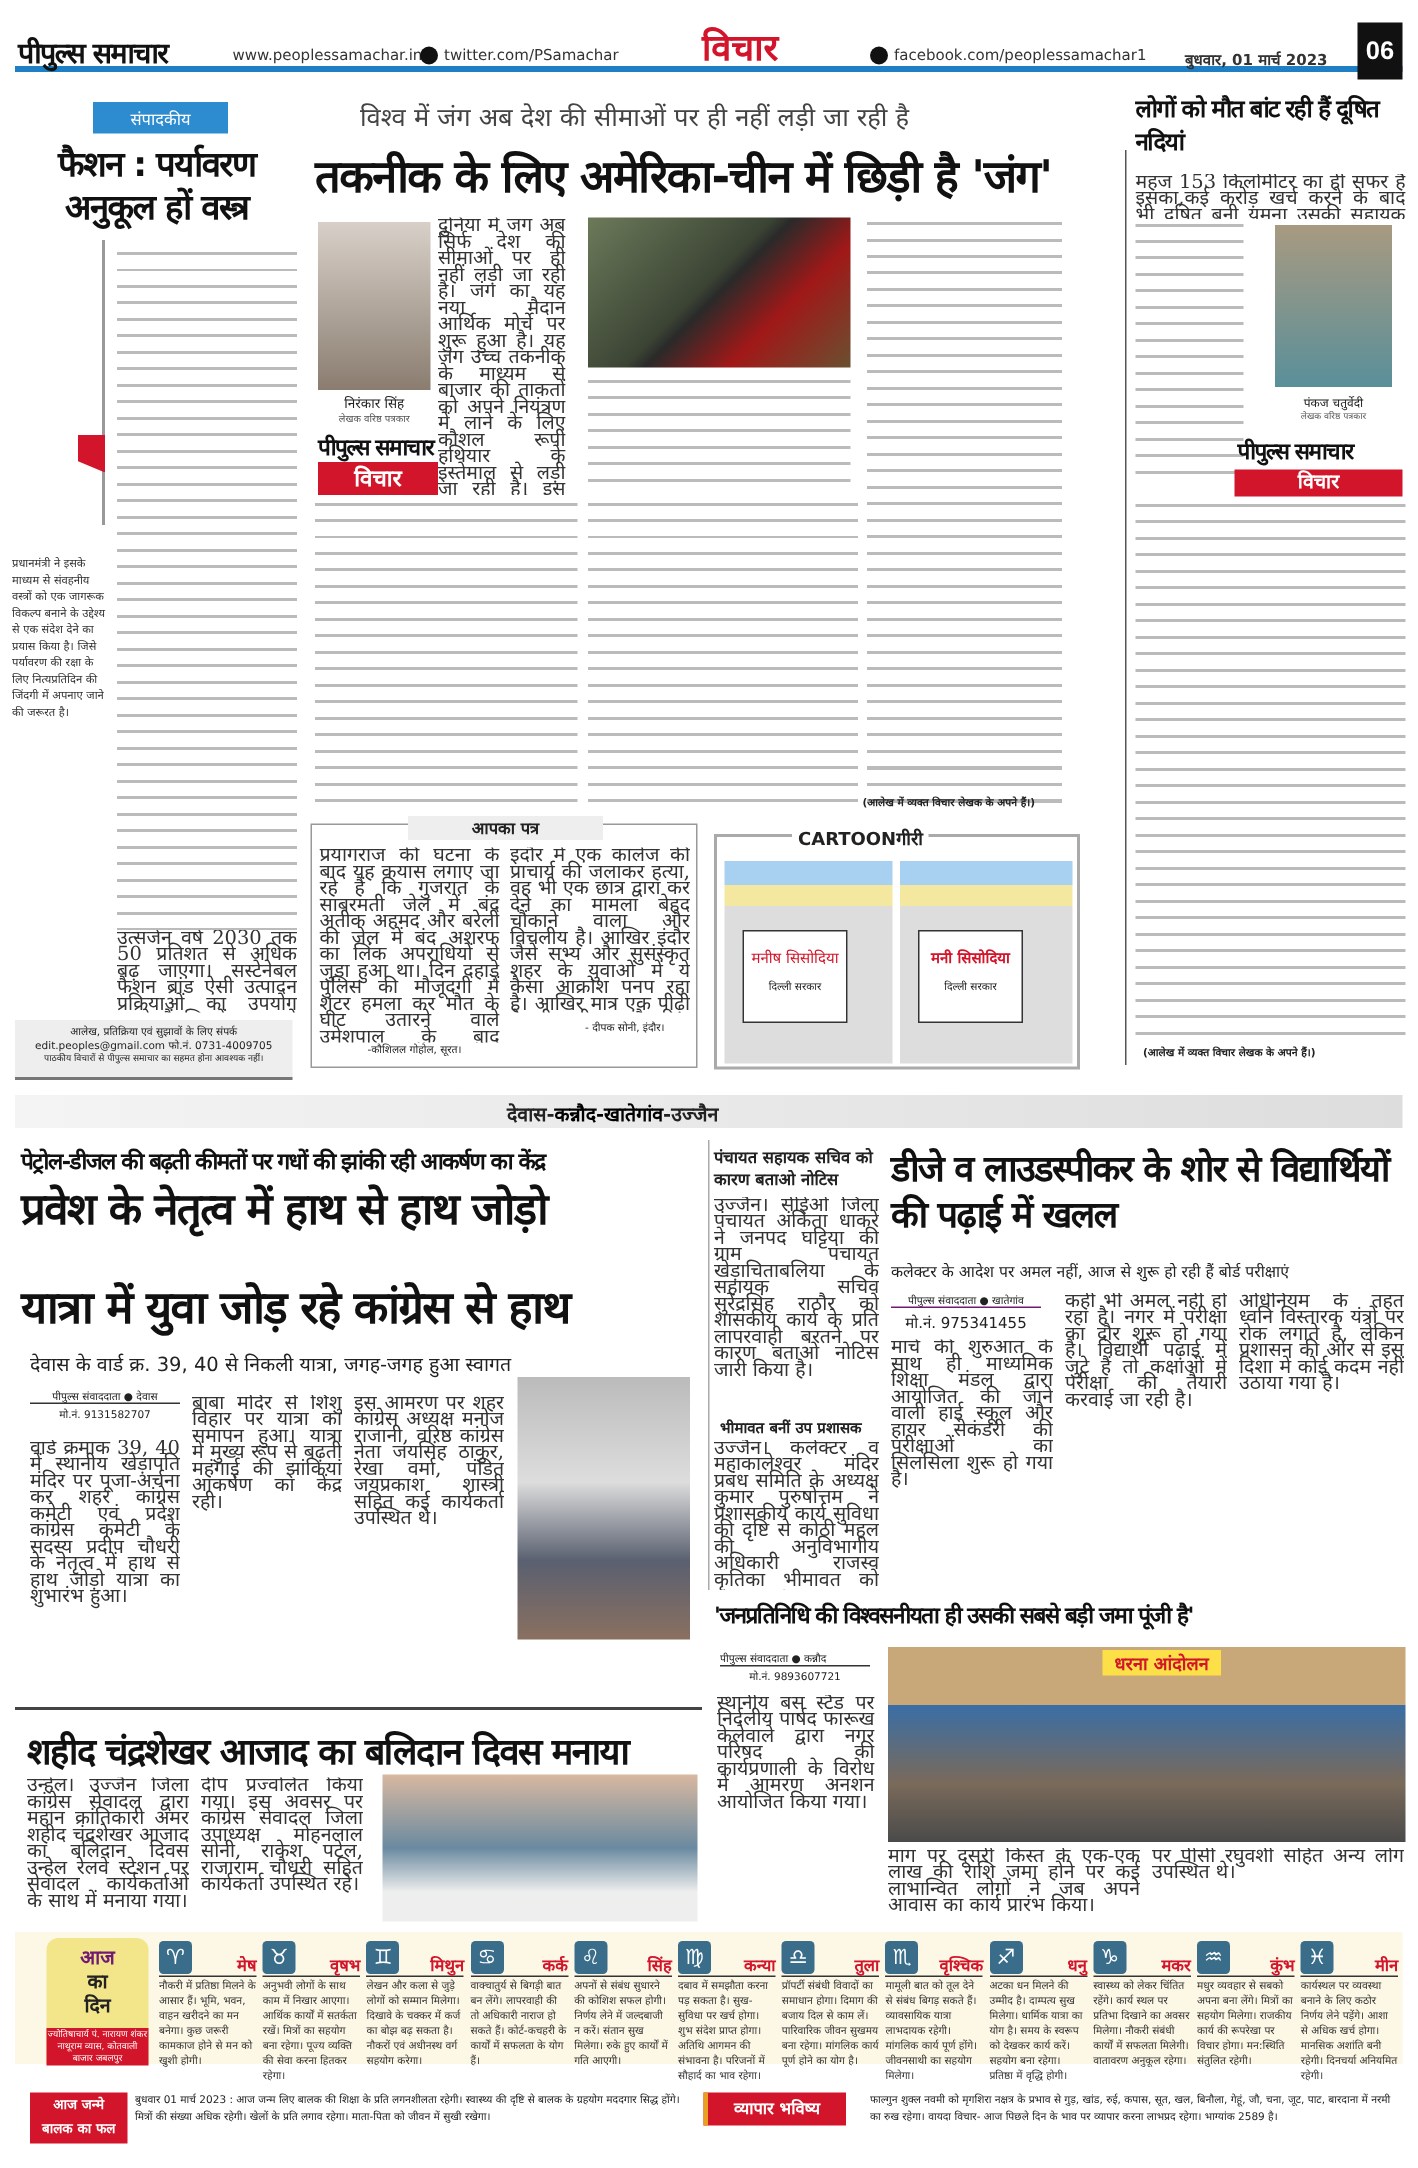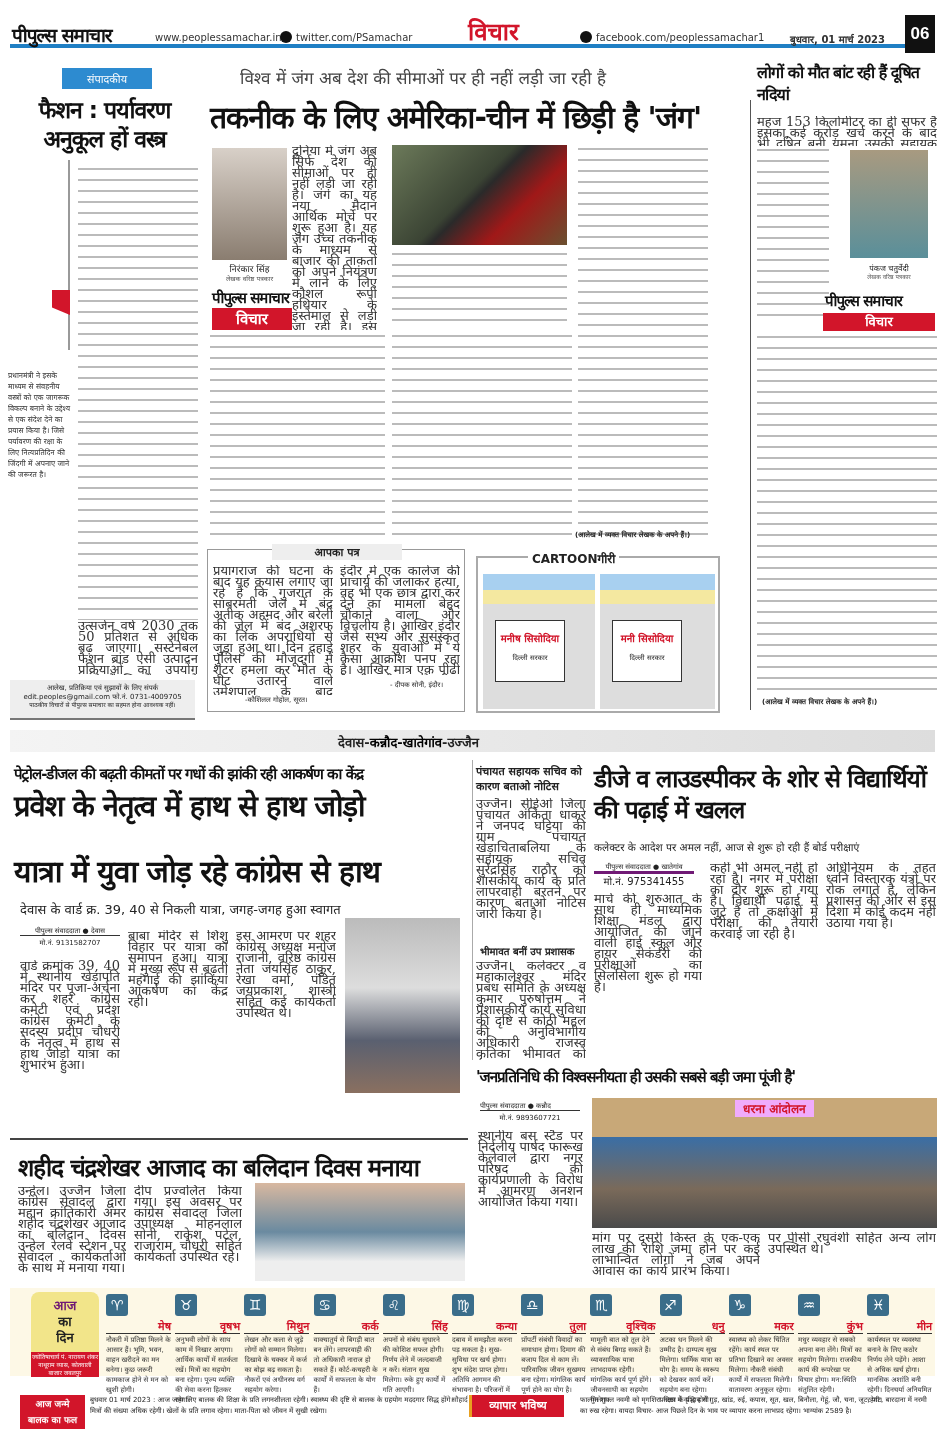--- a/index.html
+++ b/index.html
@@ -13,21 +13,21 @@
 .col-text{font-size:13px;line-height:11px;color:#333;text-align:justify;overflow:hidden;font-family:"DejaVu Serif",serif}
 .col-text.filler{background:repeating-linear-gradient(#fff 0 3px,#bbb 3px 5px,#fff 5px 11px)}
 .badge{background:#2d8bd0;color:#fff;font-size:11px;text-align:center;padding:3px 0}
 .h1{font-family:"DejaVu Sans",sans-serif;font-weight:bold;color:#111;letter-spacing:-1px}
 .photo{background:#888}
 .redbar{background:#d2152a;color:#fff;font-weight:bold;text-align:center;font-family:"DejaVu Serif",serif}
 .gray{background:#eee}
 .rule{background:#444}
 .zodiac{top:1292px;height:82px;width:69px;background:#fdf8e6;padding:2px}
 .zodiac .ic{width:22px;height:22px;background:#3a6d8a;border-radius:3px;display:inline-block;color:#fff;font-size:14px;text-align:center;line-height:22px}
-.zodiac .nm{float:right;color:#d2152a;font-weight:bold;font-size:11px;margin-top:24px}
+.zodiac .nm{float:right;color:#d2152a;font-weight:bold;font-size:11px;margin-top:8px}
 .zodiac .tx{font-size:7px;line-height:10px;color:#333;clear:both;border-top:1px solid #333;padding-top:1px}
 </style>
 </head>
 <body>
 
 <div class="abs masthead"></div>
 <div class="abs logo" style="left:12px;top:22px">पीपुल्स समाचार</div>
 <div class="abs small" style="left:155px;top:32px">www.peoplessamachar.in</div>
 <div class="abs" style="left:280px;top:31px;width:12px;height:12px;border-radius:50%;background:#111"></div>
 <div class="abs small" style="left:296px;top:32px">twitter.com/PSamachar</div>
@@ -81,21 +81,21 @@
 <div class="abs gray" style="left:272px;top:544px;width:130px;height:16px;text-align:center;font-size:11px;font-weight:bold">आपका पत्र</div>
 <div class="abs col-text" style="left:213px;top:565px;width:120px;height:130px">प्रयागराज की घटना के बाद यह कयास लगाए जा रहे हैं कि गुजरात के साबरमती जेल में बंद अतीक अहमद और बरेली की जेल में बंद अशरफ का लिंक अपराधियों से जुड़ा हुआ था। दिन दहाड़े पुलिस की मौजूदगी में शूटर हमला कर मौत के घाट उतारने वाले उमेशपाल के बाद प्रयागराज टॉक ऑफ टाउन बना हुआ है।</div>
 <div class="abs" style="left:245px;top:695px;font-size:7px">-कौशिलल गोहोल, सूरत।</div>
 <div class="abs col-text" style="left:340px;top:565px;width:120px;height:110px">इंदौर में एक कालेज की प्राचार्य की जलाकर हत्या, वह भी एक छात्र द्वारा कर देने का मामला बेहद चौंकाने वाला और विचलीय है। आखिर इंदौर जैसे सभ्य और सुसंस्कृत शहर के युवाओं में ये कैसा आक्रोश पनप रहा है। आखिर मात्र एक पीढ़ी के बीच ही यह वैचारिक असंतोष और मतभेद क्यों हैं?</div>
 <div class="abs" style="left:390px;top:680px;font-size:7px">- दीपक सोनी, इंदौर।</div>
 
 <div class="abs" style="left:476px;top:556px;width:244px;height:157px;border:2px solid #aaa"></div>
 <div class="abs" style="left:528px;top:550px;background:#fff;padding:0 4px;font-size:12px;font-weight:bold">CARTOONगीरी</div>
 <div class="abs" style="left:483px;top:574px;width:112px;height:135px;background:linear-gradient(#a8d0f0 0,#a8d0f0 12%,#f4e8a0 12%,#f4e8a0 22%,#ddd 22%)"></div>
 <div class="abs" style="left:495px;top:620px;width:70px;height:62px;background:#fff;border:1px solid #333;text-align:center">
-  <div style="color:#d2152a;font-weight:bold;font-size:10px;margin-top:10px">मनीष सिसोदिया</div>
+  <div style="color:#d2152a;font-weight:normal;font-size:10px;margin-top:10px">मनीष सिसोदिया</div>
   <div style="font-size:7px;margin-top:8px">दिल्ली सरकार</div>
 </div>
 <div class="abs" style="left:600px;top:574px;width:115px;height:135px;background:linear-gradient(#a8d0f0 0,#a8d0f0 12%,#f4e8a0 12%,#f4e8a0 22%,#ddd 22%)"></div>
 <div class="abs" style="left:612px;top:620px;width:70px;height:62px;background:#fff;border:1px solid #333;text-align:center">
   <div style="color:#d2152a;font-weight:bold;font-size:10px;margin-top:10px">मनी सिसोदिया</div>
   <div style="font-size:7px;margin-top:8px">दिल्ली सरकार</div>
 </div>
 
 <div class="abs" style="left:10px;top:730px;width:925px;height:22px;background:linear-gradient(90deg,#f4f4f4,#ddd)"></div>
 <div class="abs" style="left:338px;top:733px;font-size:13px;font-weight:bold"><span>देवास-</span><span style="color:#000000">कन्नौद-खातेगांव</span><span>-उज्जैन</span></div>
@@ -113,32 +113,32 @@
 <div class="abs rule" style="left:10px;top:1138px;width:458px;height:2px"></div>
 
 <div class="abs" style="left:472px;top:760px;width:1px;height:300px;background:#aaa"></div>
 <div class="abs" style="left:476px;top:764px;width:110px;font-size:11px;font-weight:bold;line-height:15px">पंचायत सहायक सचिव को कारण बताओ नोटिस</div>
 <div class="abs col-text" style="left:476px;top:798px;width:110px;height:130px">उज्जैन। सीईओ जिला पंचायत अंकिता धाकरे ने जनपद घट्टिया की ग्राम पंचायत खेड़ाचिताबलिया के सहायक सचिव सुरेंद्रसिंह राठौर को शासकीय कार्य के प्रति लापरवाही बरतने पर कारण बताओ नोटिस जारी किया है।</div>
 <div class="abs" style="left:480px;top:944px;font-size:10px;font-weight:bold">भीमावत बनीं उप प्रशासक</div>
 <div class="abs col-text" style="left:476px;top:960px;width:110px;height:100px">उज्जैन। कलेक्टर व महाकालेश्वर मंदिर प्रबंध समिति के अध्यक्ष कुमार पुरुषोत्तम ने प्रशासकीय कार्य सुविधा की दृष्टि से कोठी महल की अनुविभागीय अधिकारी राजस्व कृतिका भीमावत को उप प्रशासक का दायित्व सौंपा है।</div>
 
 <div class="abs h1" style="left:594px;top:764px;width:345px;font-size:24px;line-height:31px">डीजे व लाउडस्पीकर के शोर से विद्यार्थियों की पढ़ाई में खलल</div>
 <div class="abs" style="left:594px;top:840px;font-size:10.5px;white-space:nowrap">कलेक्टर के आदेश पर अमल नहीं, आज से शुरू हो रही हैं बोर्ड परीक्षाएं</div>
-<div class="abs" style="left:594px;top:862px;width:100px;font-size:7px;border-bottom:3px solid #701a75;text-align:center">पीपुल्स संवाददाता ● खातेगांव</div>
+<div class="abs" style="left:594px;top:862px;width:100px;font-size:7px;border-bottom:1px solid #701a75;text-align:center">पीपुल्स संवाददाता ● खातेगांव</div>
 <div class="abs" style="left:594px;top:874px;width:100px;font-size:10px;text-align:center">मो.नं. 9753414​55</div>
 <div class="abs col-text" style="left:594px;top:893px;width:108px;height:160px">मार्च की शुरुआत के साथ ही माध्यमिक शिक्षा मंडल द्वारा आयोजित की जाने वाली हाई स्कूल और हायर सेकंडरी की परीक्षाओं का सिलसिला शुरू हो गया है।</div>
 <div class="abs col-text" style="left:710px;top:862px;width:108px;height:190px">कहीं भी अमल नहीं हो रहा है। नगर में परीक्षा का दौर शुरू हो गया है। विद्यार्थी पढ़ाई में जुटे हैं तो कक्षाओं में परीक्षा की तैयारी करवाई जा रही है।</div>
 <div class="abs col-text" style="left:826px;top:862px;width:110px;height:190px">अधिनियम के तहत ध्वनि विस्तारक यंत्रों पर रोक लगाते है, लेकिन प्रशासन की ओर से इस दिशा में कोई कदम नहीं उठाया गया है।</div>
 
 <div class="abs h1" style="left:476px;top:1066px;font-size:15px;white-space:nowrap">'जनप्रतिनिधि की विश्वसनीयता ही उसकी सबसे बड़ी जमा पूंजी है'</div>
 <div class="abs" style="left:480px;top:1101px;width:100px;font-size:7px;border-bottom:1px solid #333;">पीपुल्स संवाददाता ● कन्नौद</div>
 <div class="abs" style="left:480px;top:1113px;width:100px;font-size:7px;text-align:center">मो.नं. 9893607721</div>
 <div class="abs col-text" style="left:478px;top:1130px;width:105px;height:150px">स्थानीय बस स्टैंड पर निर्दलीय पार्षद फारूख केलेवाले द्वारा नगर परिषद की कार्यप्रणाली के विरोध में आमरण अनशन आयोजित किया गया।</div>
 <div class="abs photo" style="left:592px;top:1098px;width:345px;height:130px;background:linear-gradient(#c8a878 0,#c8a878 30%,#3a6ea5 30%,#7a6a5a 70%,#4a4a4a)"></div>
-<div class="abs" style="left:735px;top:1100px;background:#f0abfc;color:#d2152a;font-weight:bold;font-size:12px;padding:0 8px">धरना आंदोलन</div>
+<div class="abs" style="left:735px;top:1100px;background:#fde047;color:#d2152a;font-weight:bold;font-size:12px;padding:0 8px">धरना आंदोलन</div>
 <div class="abs col-text" style="left:592px;top:1232px;width:168px;height:50px">मांग पर दूसरी किस्त के एक-एक लाख की राशि जमा होने पर कई लाभान्वित लोगों ने जब अपने आवास का कार्य प्रारंभ किया।</div>
 <div class="abs col-text" style="left:768px;top:1232px;width:168px;height:50px">पर पीसी रघुवंशी सहित अन्य लोग उपस्थित थे।</div>
 
 <div class="abs h1" style="left:18px;top:1150px;font-size:24px;white-space:nowrap">शहीद चंद्रशेखर आजाद का बलिदान दिवस मनाया</div>
 <div class="abs col-text" style="left:18px;top:1185px;width:108px;height:95px">उन्हेल। उज्जैन जिला कांग्रेस सेवादल द्वारा महान क्रांतिकारी अमर शहीद चंद्रशेखर आजाद का बलिदान दिवस उन्हेल रेलवे स्टेशन पर सेवादल कार्यकर्ताओं के साथ में मनाया गया।</div>
 <div class="abs col-text" style="left:134px;top:1185px;width:108px;height:95px">दीप प्रज्वलित किया गया। इस अवसर पर कांग्रेस सेवादल जिला उपाध्यक्ष मोहनलाल सोनी, राकेश पटेल, राजाराम चौधरी सहित कार्यकर्ता उपस्थित रहे।</div>
 <div class="abs photo" style="left:255px;top:1183px;width:210px;height:98px;background:linear-gradient(#d8b8a0,#6a8aa0 50%,#eee 80%)"></div>
 
 <div class="abs" style="left:10px;top:1288px;width:925px;height:88px;background:#fdf8e6"></div>
 <div class="abs" style="left:31px;top:1292px;width:68px;height:84px;background:#f2e58a;border-radius:8px 8px 0 0;text-align:center">

